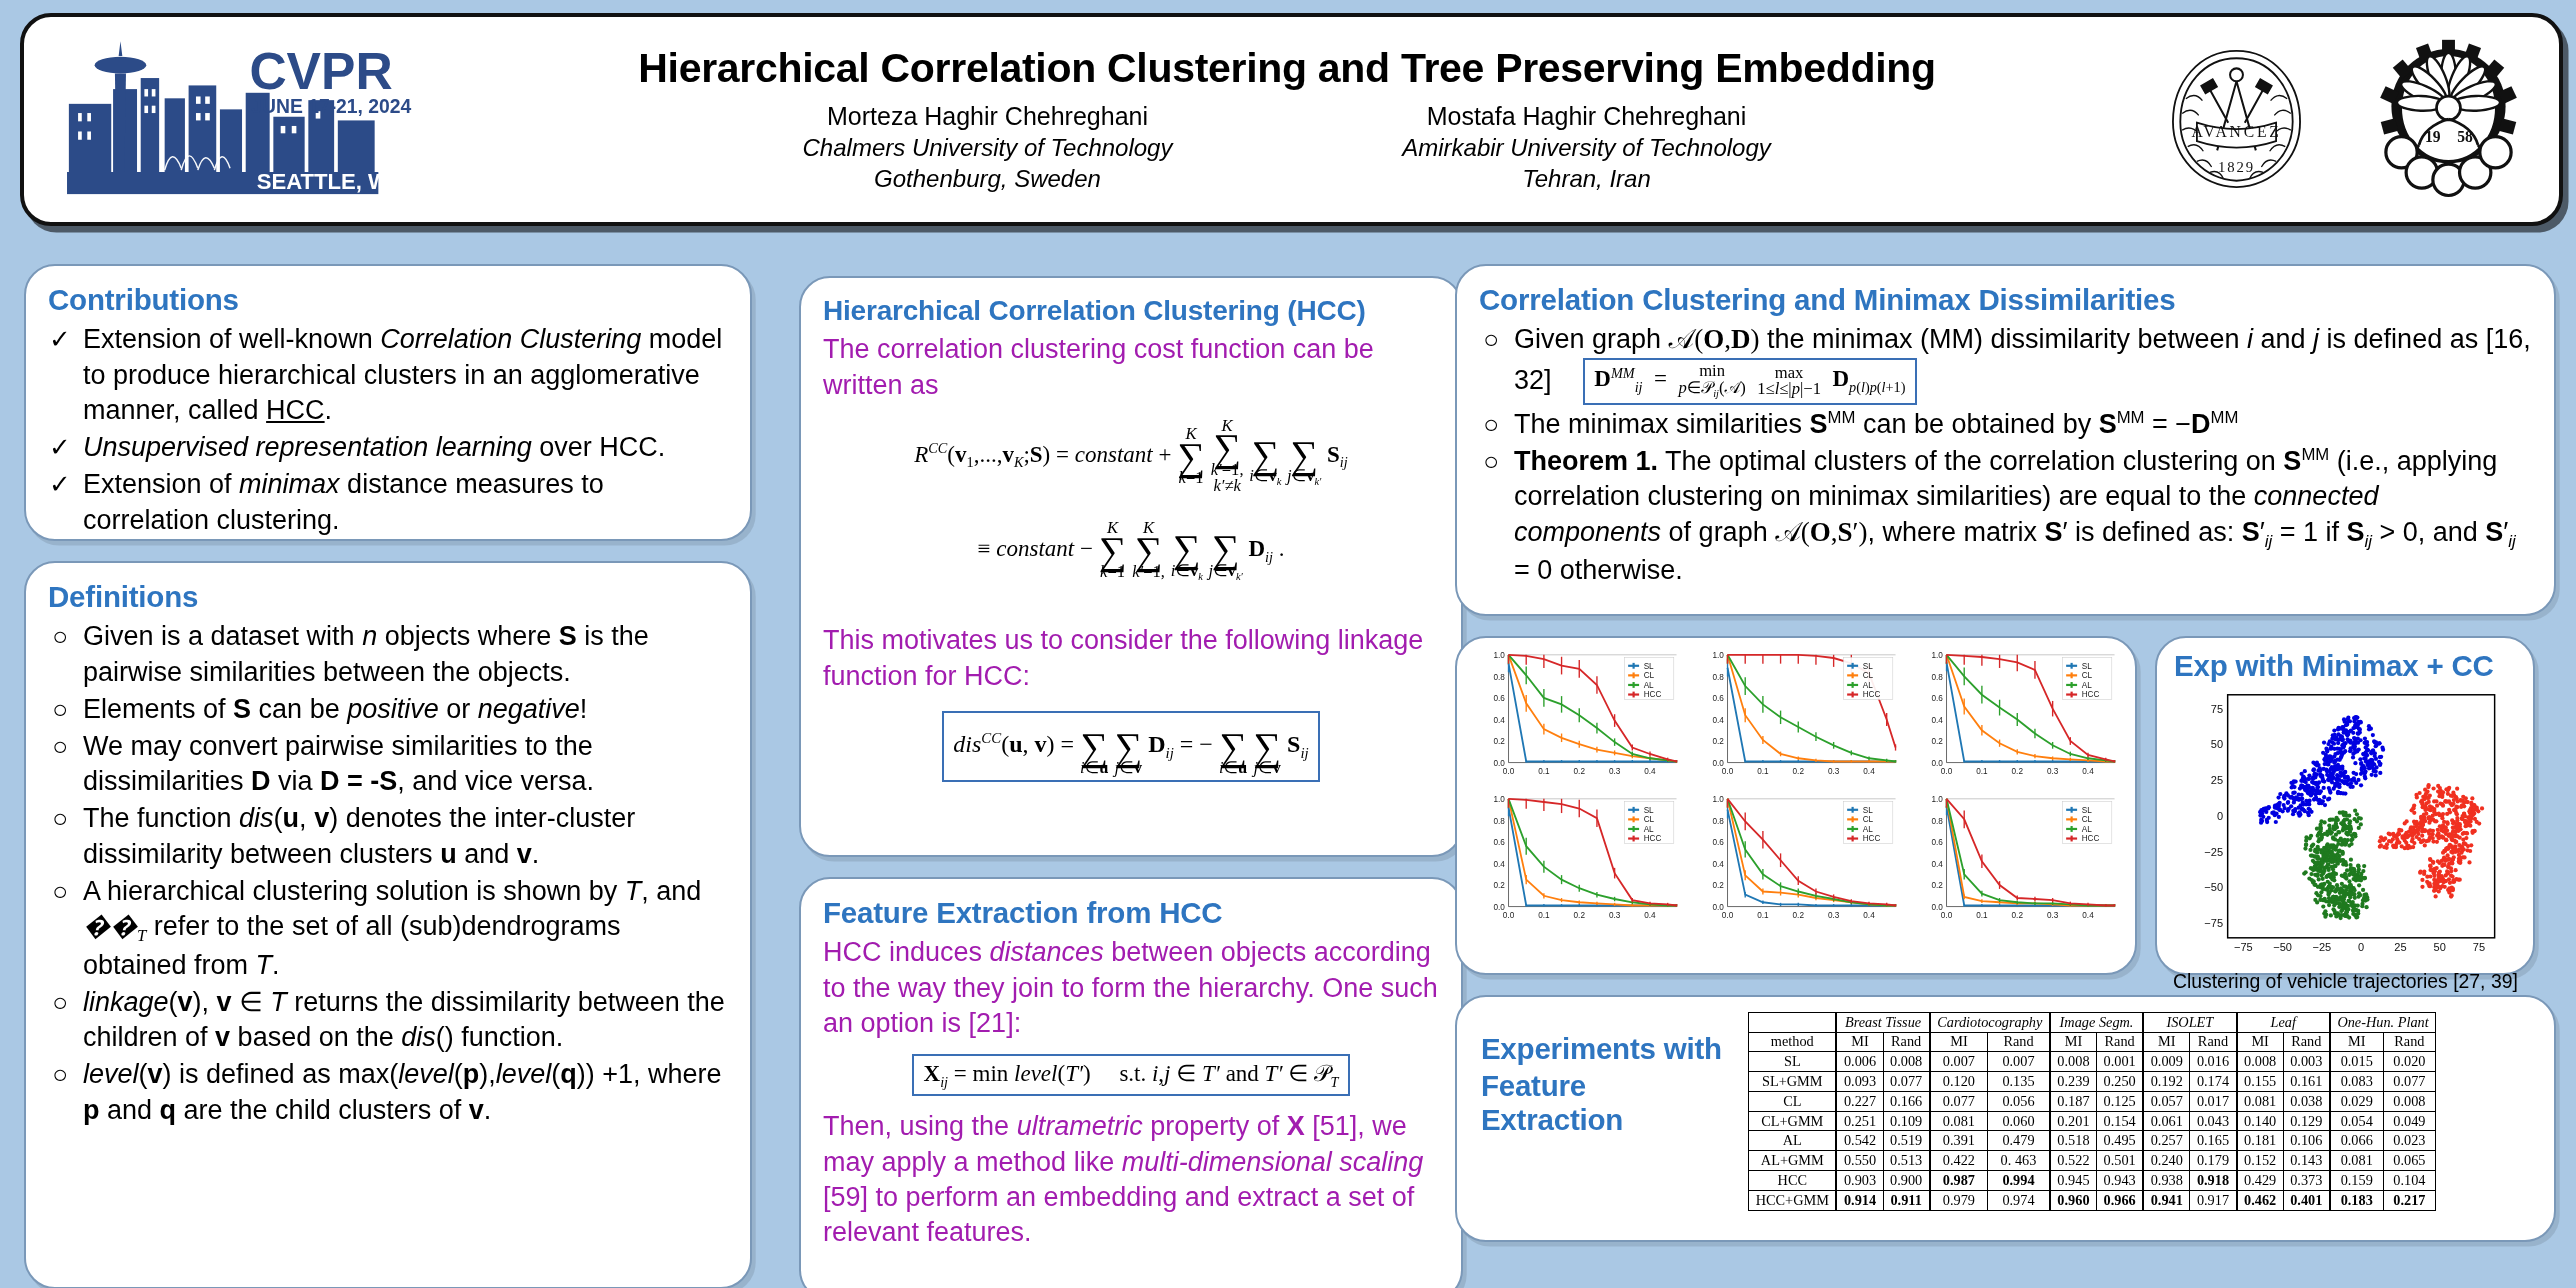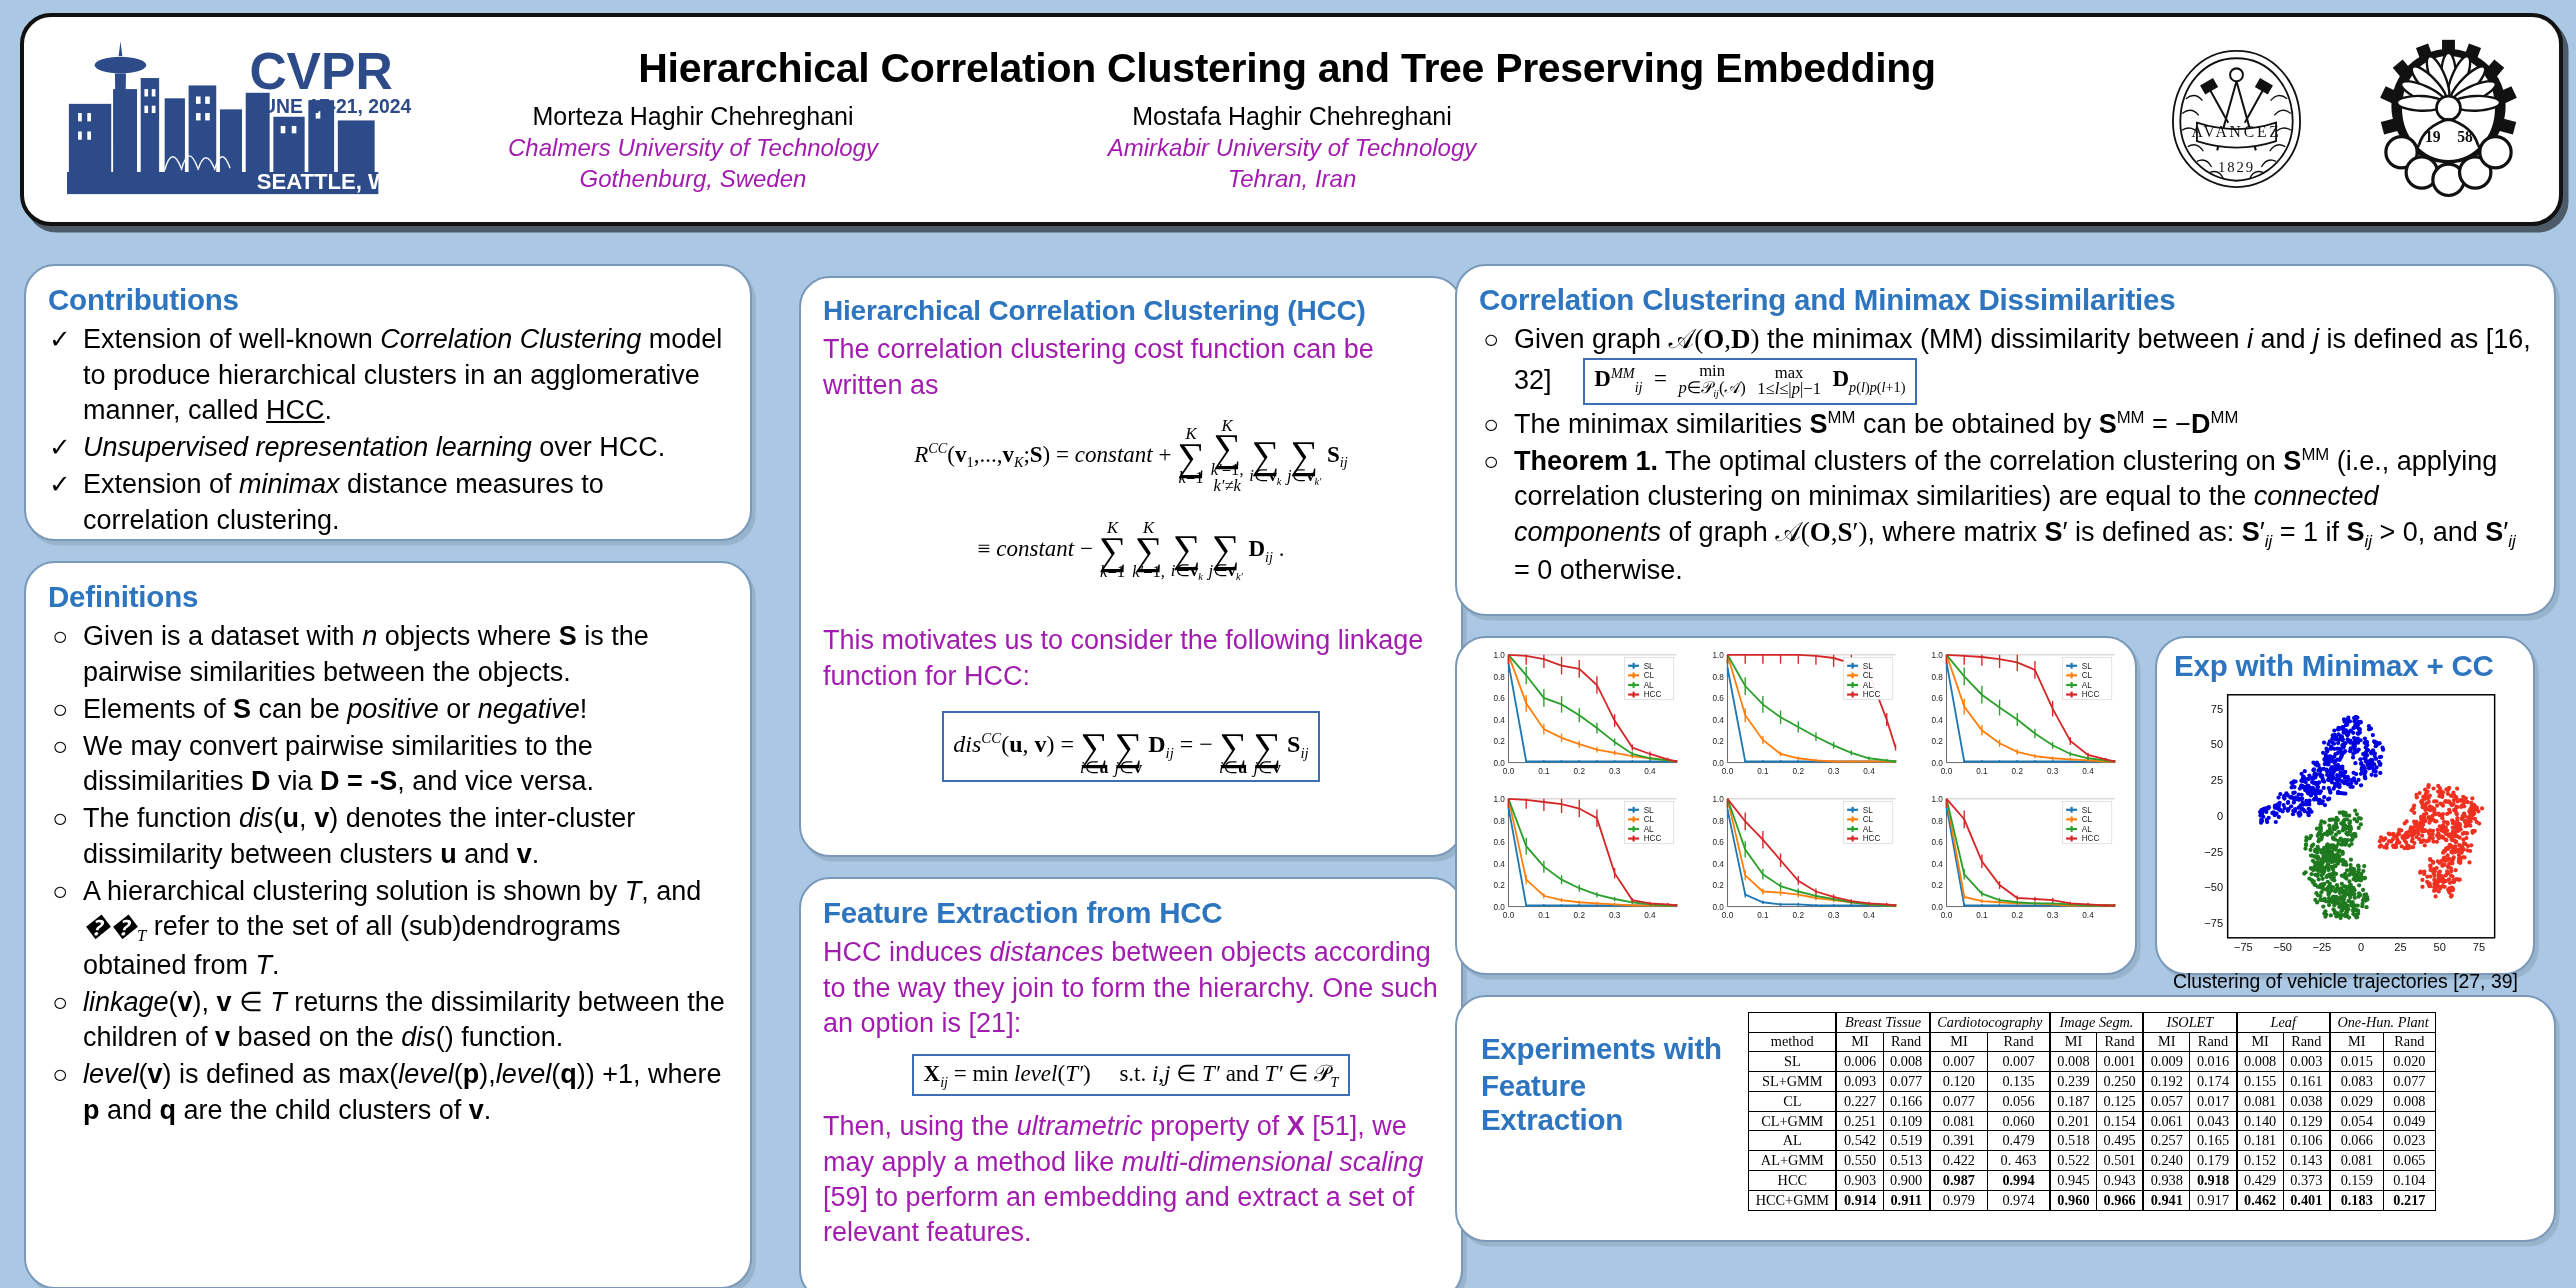--- a/index.html
+++ b/index.html
@@ -17,24 +17,24 @@
     background:#ffffff;border:4.6px solid #111;border-radius:31px;
     box-shadow:5.5px 6.5px 0 rgba(0,0,0,.55);
     display:flex;align-items:center;overflow:hidden;
   }
   .cvpr-logo{width:424px;height:100%;display:flex;align-items:center;justify-content:center;flex:0 0 424px;}
   .title-block{flex:1 1 auto;text-align:center;padding:0 5.5px;}
   .poster-title{
     font-size:41px;font-weight:bold;color:#000;letter-spacing:-0.3px;
     margin:1.8px 0 11px 0;line-height:1.05;font-family:Liberation Sans, sans-serif;
   }
-  .authors-row{display:flex;justify-content:flex-start;gap:120px;}
+  .authors-row{display:flex;justify-content:center;gap:120px;}
   .author{width:479px;text-align:center;}
   .author .name{font-size:25px;color:#000;line-height:1.25;}
-  .author .aff{font-size:24px;font-style:italic;color:#a21caf;line-height:1.3;}
+  .author .aff{font-size:24px;font-style:italic;color:#000000;line-height:1.3;}
   .logos{flex:0 0 433px;display:flex;align-items:center;justify-content:center;gap:37px;}
 
   
   .col{position:absolute;margin-top:28px;}
   .colA{left:24px;top:236px;width:728px;}
   .colB{left:771px;top:248px;width:664px;padding-left:28px;}
   .colC{left:1455px;top:236px;width:1101px;}
 
   .panel{
     background:#fff;border:2.8px solid #7a98b8;border-radius:31px;

